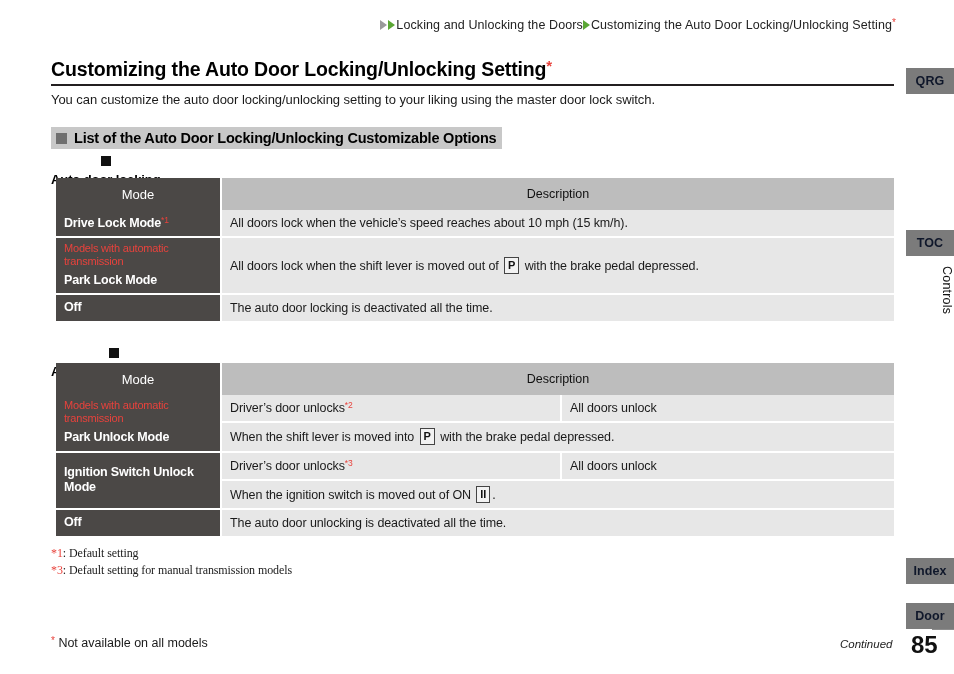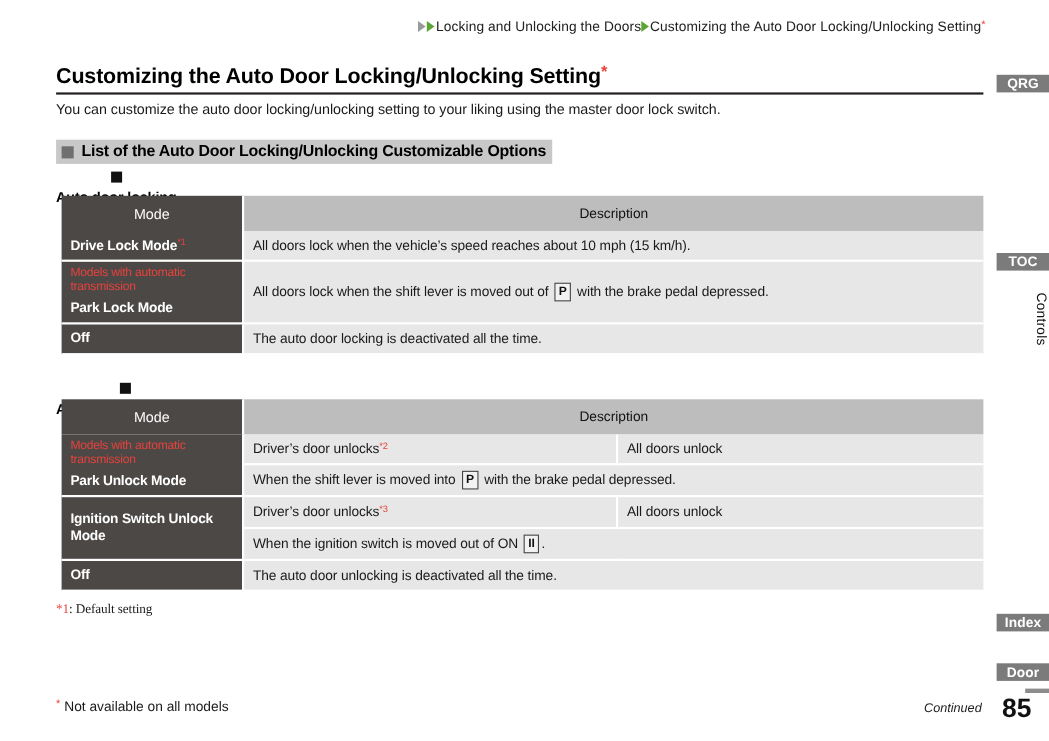--- a/index.html
+++ b/index.html
@@ -255,23 +255,23 @@
     font-size: 24px;
     font-weight: bold;
     color: #111;
   }
 
   
   .side-tab {
     position: absolute;
     left: 906px;
     width: 48px;
-    height: 16px;
+    height: 26px;
     background: #7b7b7b;
-    color: #ffffff;
+    color: #0f172a;
     font-size: 12.5px;
     font-weight: bold;
     display: flex;
     align-items: center;
     justify-content: center;
     letter-spacing: 0.1px;
   }
   #tab-qrg   { top: 68px; }
   #tab-toc   { top: 230px; }
   #tab-index { top: 558px; }
@@ -419,20 +419,21 @@
       <td class="mode">
         <span>Off</span>
       </td>
       <td class="desc" colspan="2">The auto door unlocking is deactivated all the time.</td>
     </tr>
   </tbody>
 </table>
 
 <div id="footnotes">
   <div><span class="fn-mark">*1</span><span>: Default setting</span></div>
+  <div><span class="fn-mark">*3</span><span>: Default setting for manual transmission models</span></div>
 </div>
 
 <div id="bottom-note">
   <span class="star">*</span>
   <span>Not available on all models</span>
 </div>
 
 <div id="continued">Continued</div>
 <div id="page-number">85</div>
 <div id="corner-mark"></div>

